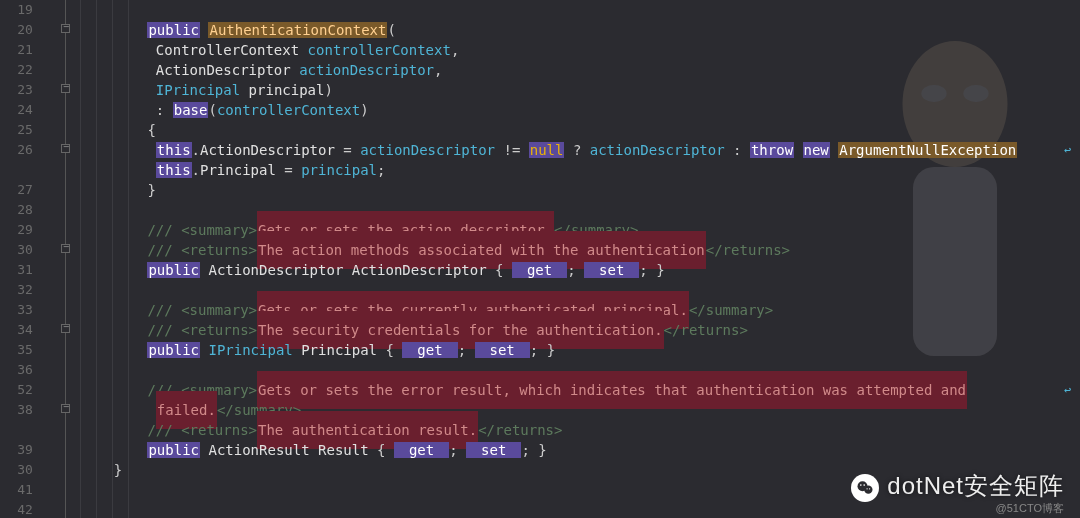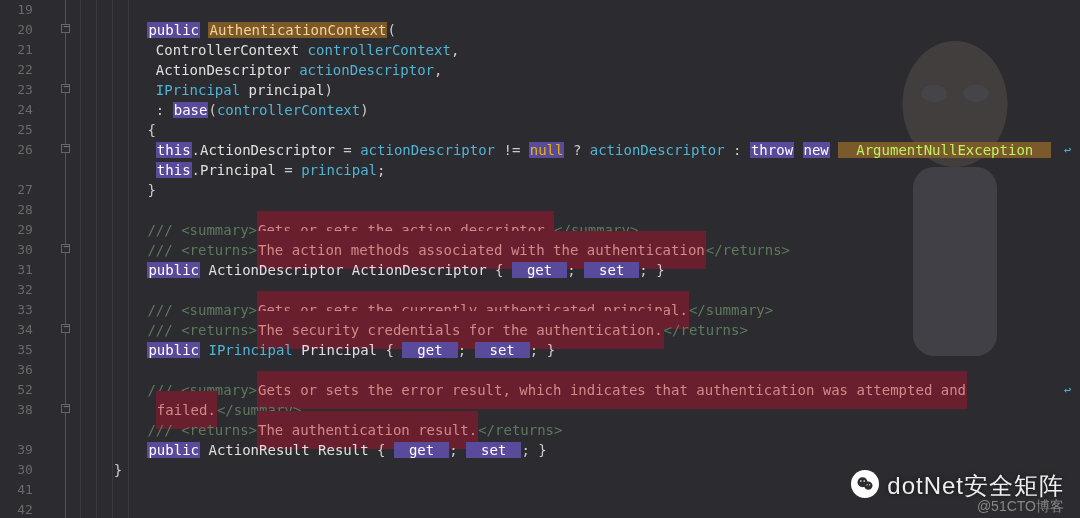--- a/index.html
+++ b/index.html
@@ -19,27 +19,27 @@
   .ctor{background:#7a5a2a;color:#ffd090;padding:0 1px}
   .type{color:#4fb5d6}
   .param{color:#e0e0e0}
   .punct{color:#ccc}
   .op{color:#ccc}
   .cmt{color:#5d7a5d}
   .cmttag{color:#5d7a5d}
   .doc{background:#6a1f2e;color:#d18a8a;padding:11px 1px}
   .throw{background:#5a4a9c;color:#ffffff;padding:0 1px}
   .new{background:#5a4a9c;color:#fff;padding:0 1px}
-  .exc{background:#7a5a2a;color:#bef264;padding:0 18px}
+  .exc{background:#7a5a2a;color:#ffffff;padding:0 1px}
   .null{background:#5a4a9c;color:#eab308;padding:0 1px}
   .get{background:#5a4a9c;color:#fff;padding:0 15px}
-  .wm1{position:absolute;right:16px;bottom:16px;color:#eee;font-size:24px;font-family:"Segoe UI",Arial,sans-serif;letter-spacing:1px;display:flex;align-items:flex-start;gap:8px;text-shadow:0 0 4px rgba(0,0,0,.6)}
+  .wm1{position:absolute;right:16px;bottom:16px;color:#eee;font-size:24px;font-family:"Segoe UI",Arial,sans-serif;letter-spacing:1px;display:flex;align-items:flex-end;gap:8px;text-shadow:0 0 4px rgba(0,0,0,.6)}
   .wechat{width:28px;height:28px;border-radius:50%;background:#fff;display:inline-flex;align-items:center;justify-content:center}
   .wechat svg{width:20px;height:20px}
-  .wm2{position:absolute;right:16px;bottom:2px;color:#888;font-size:14px;font-family:Arial,sans-serif}
+  .wm2{position:absolute;right:16px;bottom:2px;color:#888;font-size:11px;font-family:Arial,sans-serif}
   .wrapicon{position:absolute;right:4px;color:#4fb5d6;font-size:12px;width:12px;height:20px;line-height:20px}
   
   .bgdeco{position:absolute;right:10px;top:20px;width:230px;height:420px;opacity:.12;pointer-events:none}
 </style>
 </head>
 <body>
 
 <div class="editor">
 
   <svg class="bgdeco" viewBox="0 0 200 400">

